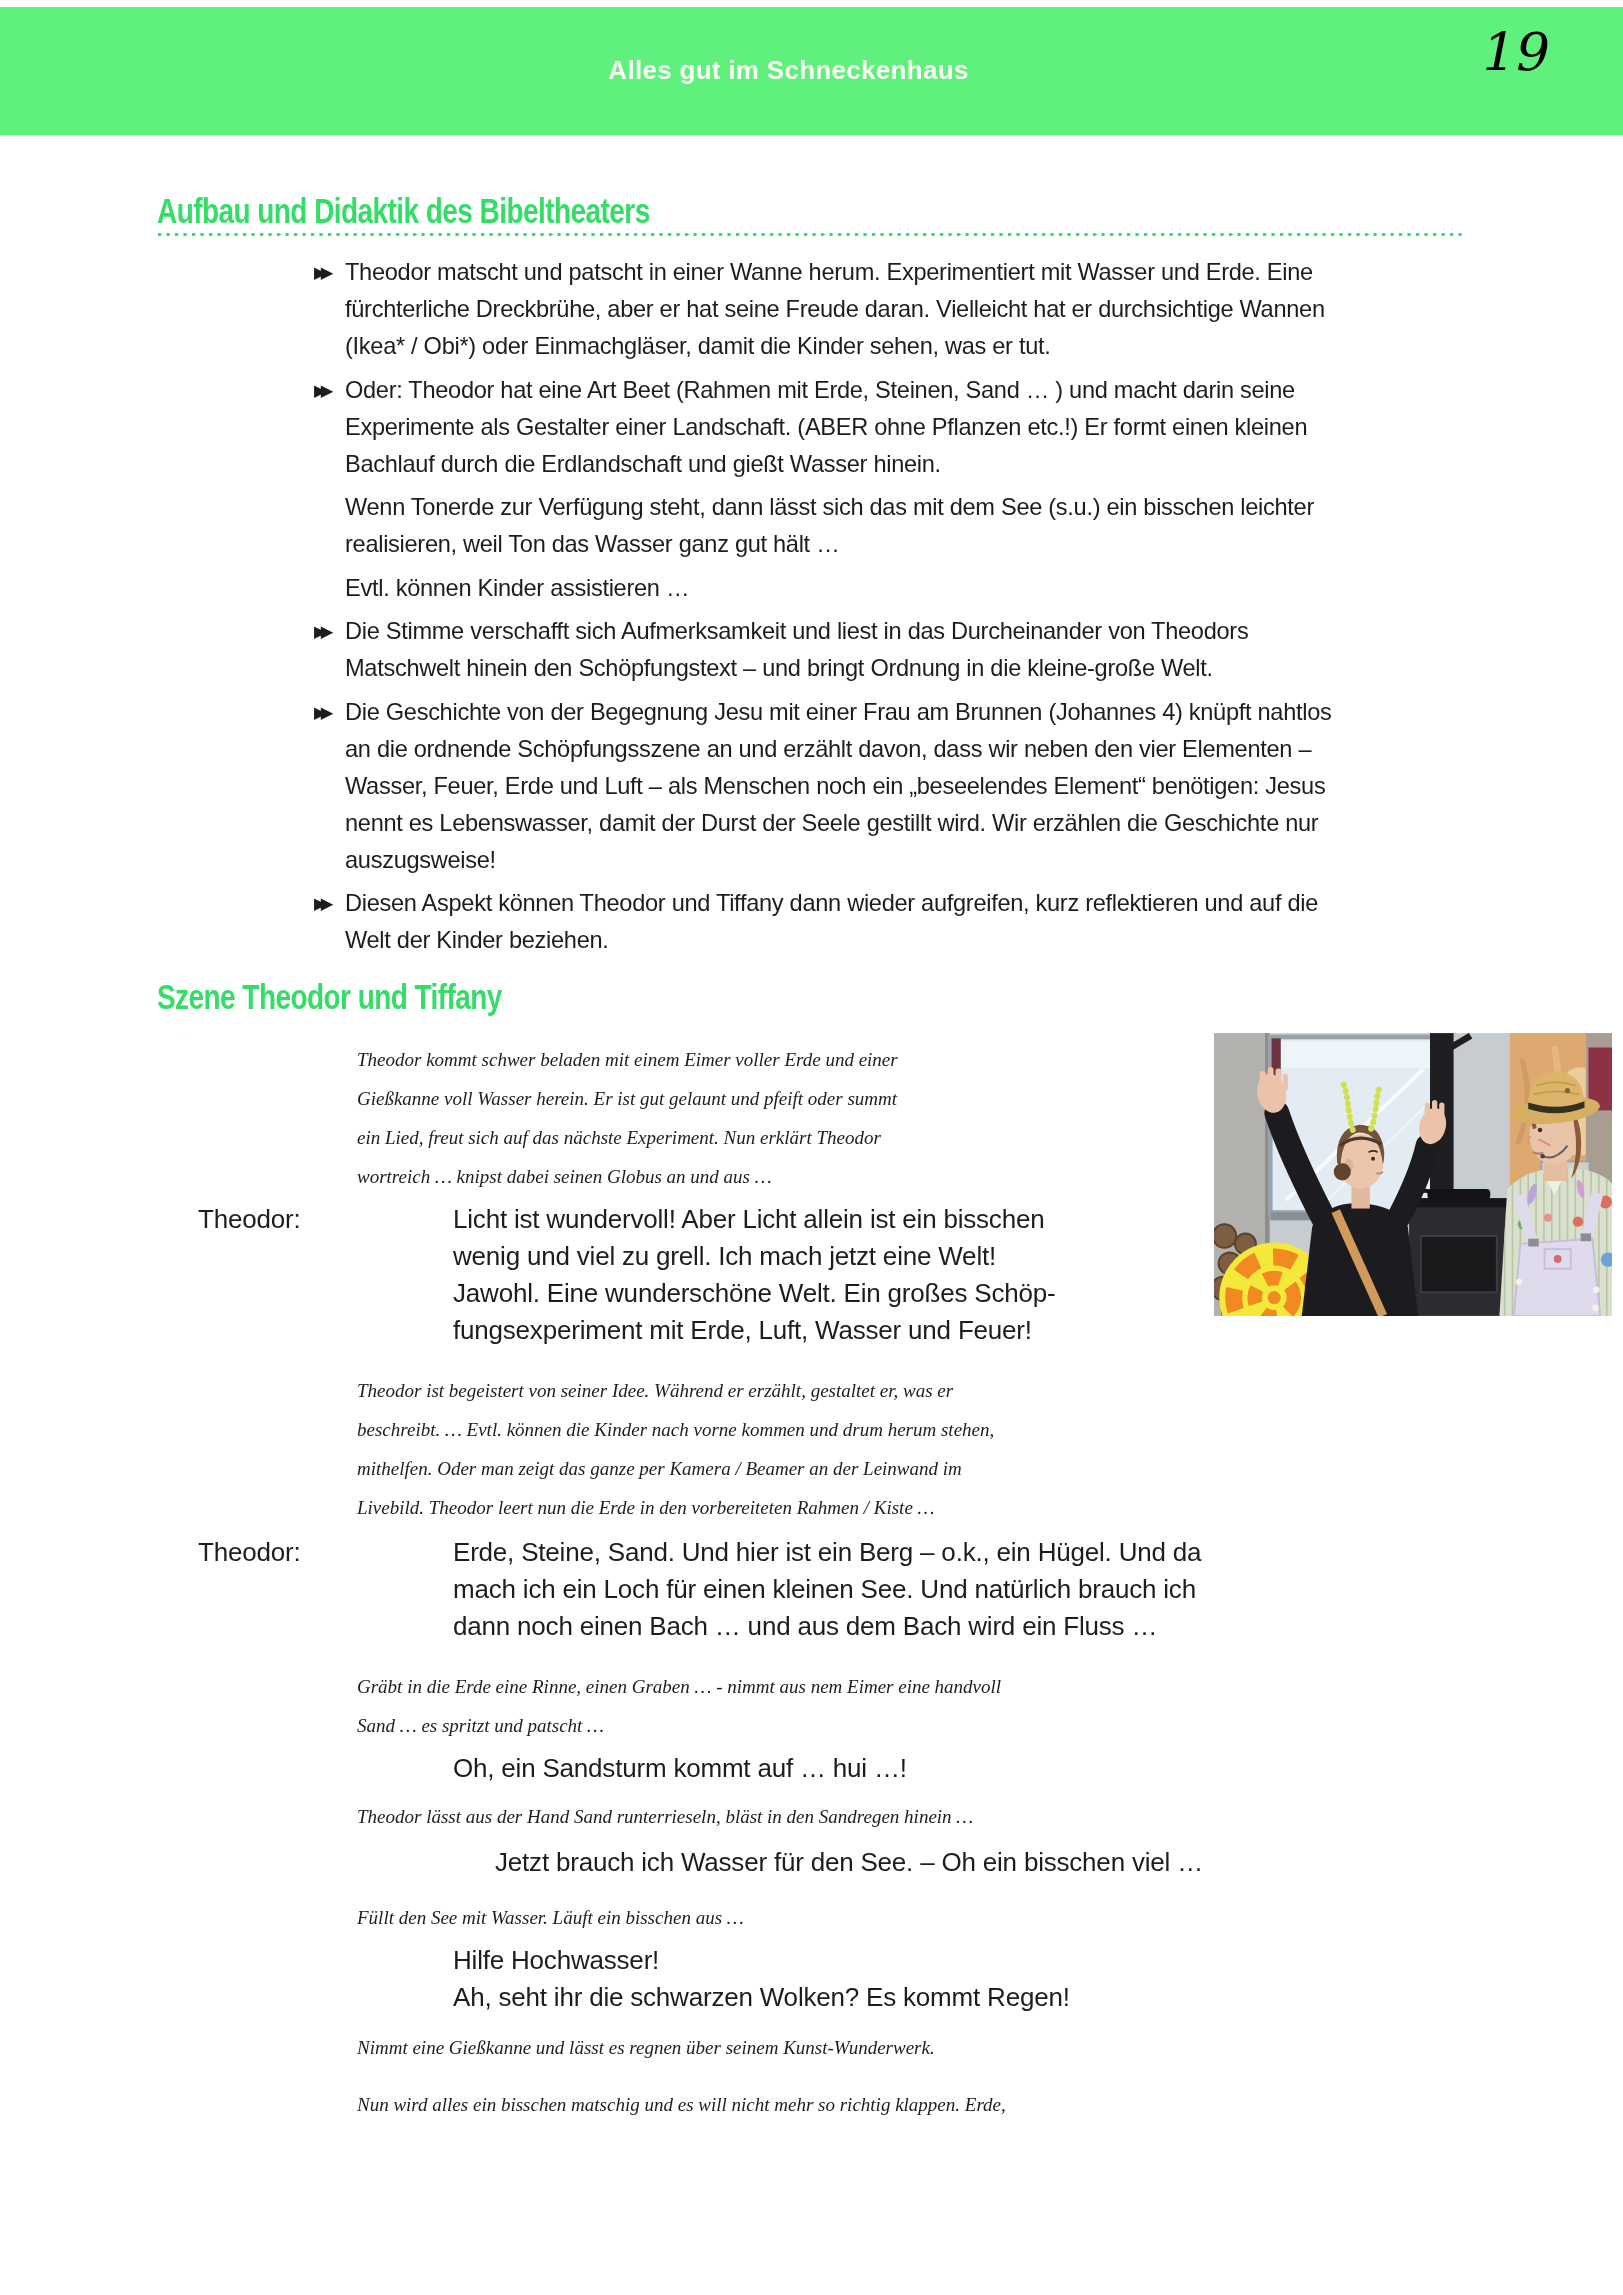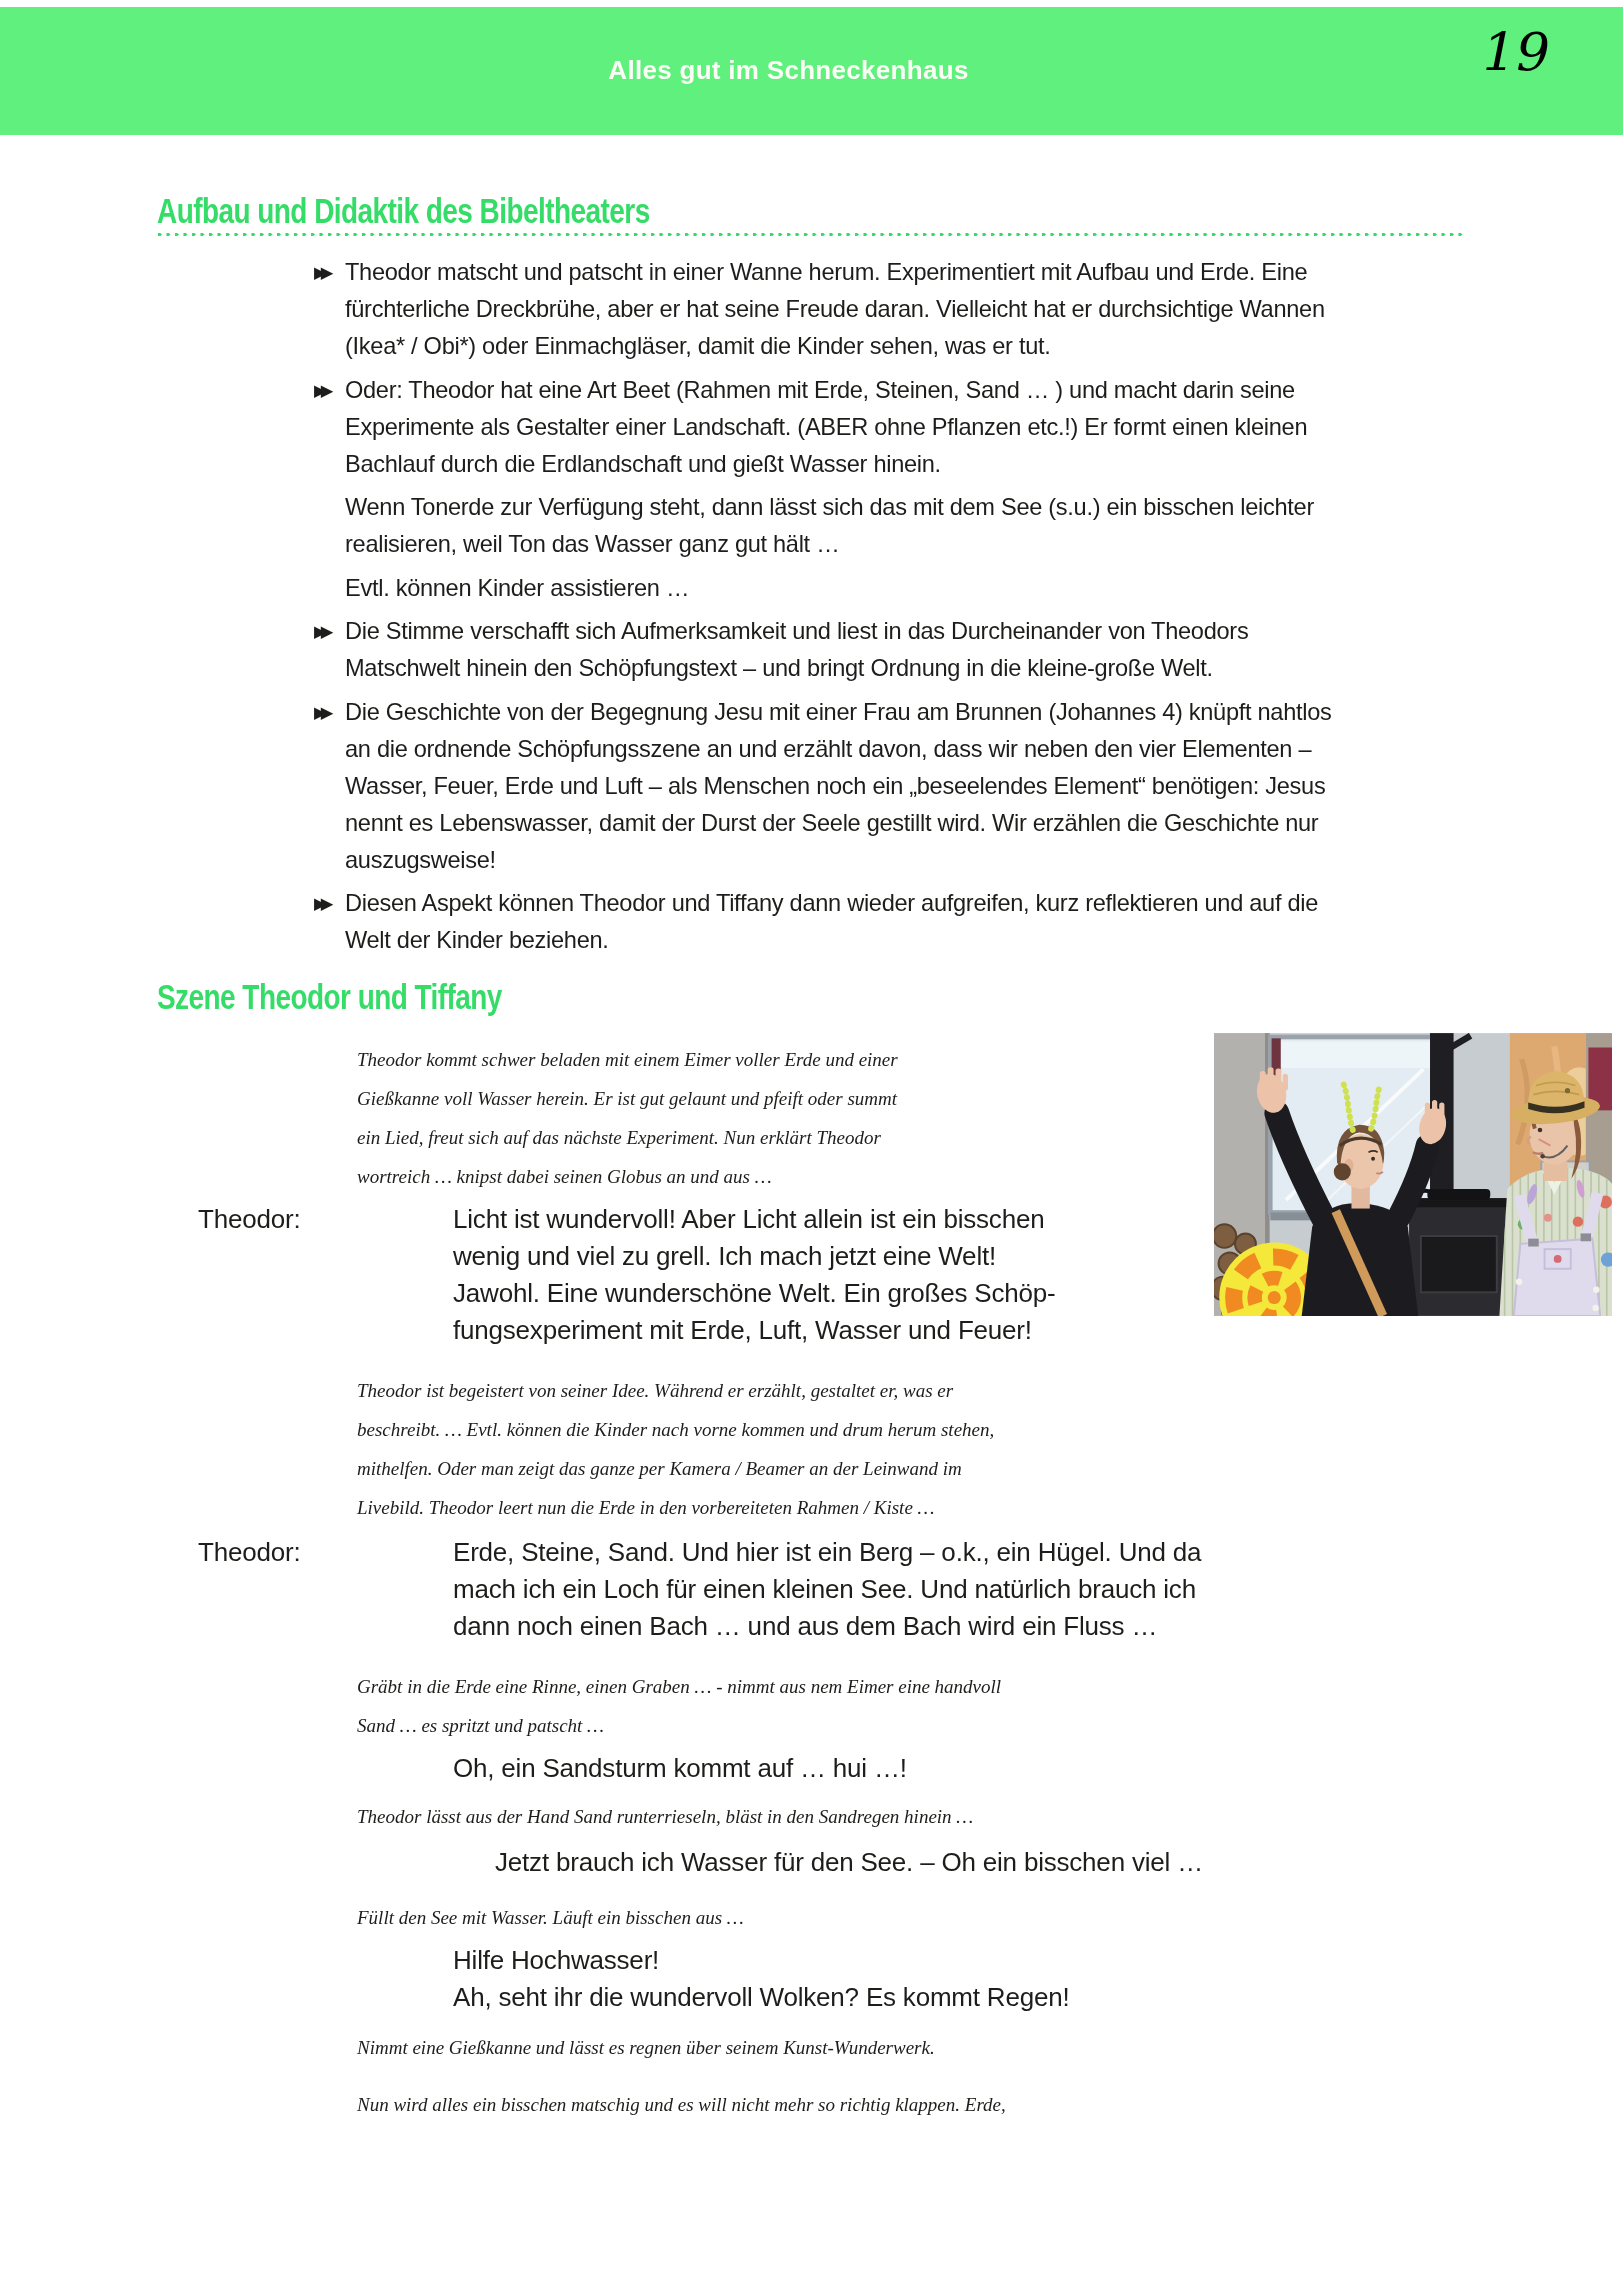--- a/index.html
+++ b/index.html
@@ -42,21 +42,21 @@
   </header>
 
   <div class="content">
 
     <h1 class="section-heading h-first">Aufbau und Didaktik des Bibeltheaters</h1>
     <div class="dotted-rule"></div>
 
     <div class="bullets">
       <div class="bullet">
         <span class="marker">▶▶</span>
-        <div class="b-text">Theodor matscht und patscht in einer Wanne herum. Experimentiert mit Aufbau und Erde. Eine
+        <div class="b-text">Theodor matscht und patscht in einer Wanne herum. Experimentiert mit Wasser und Erde. Eine
 fürchterliche Dreckbrühe, aber er hat seine Freude daran. Vielleicht hat er durchsichtige Wannen
 (Ikea* / Obi*) oder Einmachgläser, damit die Kinder sehen, was er tut.</div>
       </div>
       <div class="bullet">
         <span class="marker">▶▶</span>
         <div class="b-text">Oder: Theodor hat eine Art Beet (Rahmen mit Erde, Steinen, Sand … ) und macht darin seine
 Experimente als Gestalter einer Landschaft. (ABER ohne Pflanzen etc.!) Er formt einen kleinen
 Bachlauf durch die Erdlandschaft und gießt Wasser hinein.</div>
       </div>
       <div class="cont-par">Wenn Tonerde zur Verfügung steht, dann lässt sich das mit dem See (s.u.) ein bisschen leichter
@@ -122,21 +122,21 @@
     <div class="dialogue" style="margin-top:7.9px;gap:42px;">
       <div class="speaker"></div>
       <div class="line">Jetzt brauch ich Wasser für den See. – Oh ein bisschen viel …</div>
     </div>
 
     <div class="stage" style="margin-top:17px;">Füllt den See mit Wasser. Läuft ein bisschen aus …</div>
 
     <div class="dialogue" style="margin-top:5.2px;">
       <div class="speaker"></div>
       <div class="line">Hilfe Hochwasser!
-Ah, seht ihr die wundervoll Wolken? Es kommt Regen!</div>
+Ah, seht ihr die schwarzen Wolken? Es kommt Regen!</div>
     </div>
 
     <div class="stage" style="margin-top:11.8px;">Nimmt eine Gießkanne und lässt es regnen über seinem Kunst-Wunderwerk.</div>
     <div class="stage" style="margin-top:18.3px;">Nun wird alles ein bisschen matschig und es will nicht mehr so richtig klappen. Erde,</div>
 
   </div>
 
   <div class="photo">
     <svg viewBox="0 0 608 432" width="398" height="283">
       <defs>

